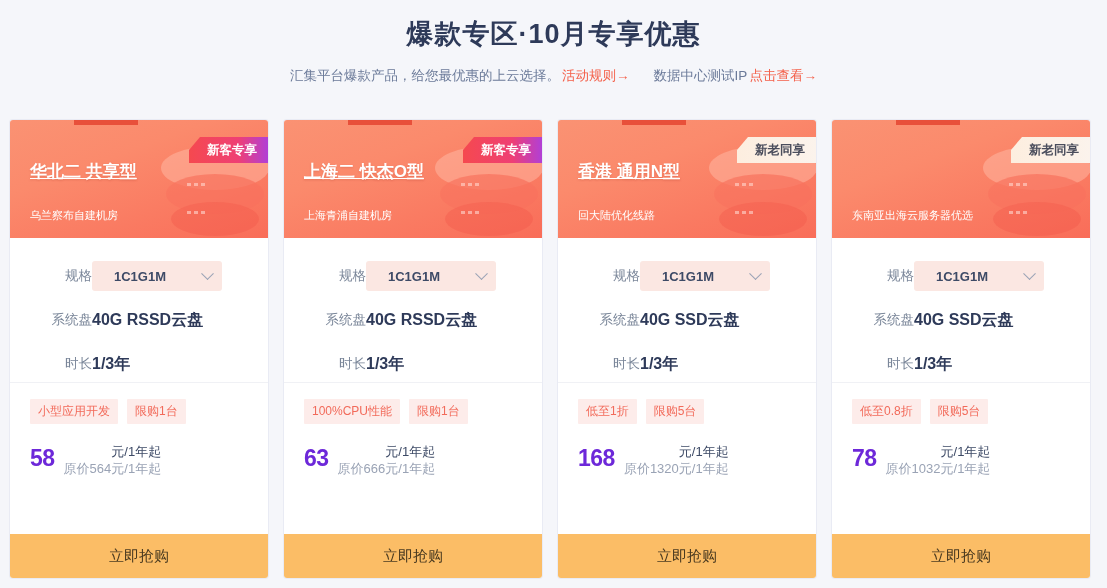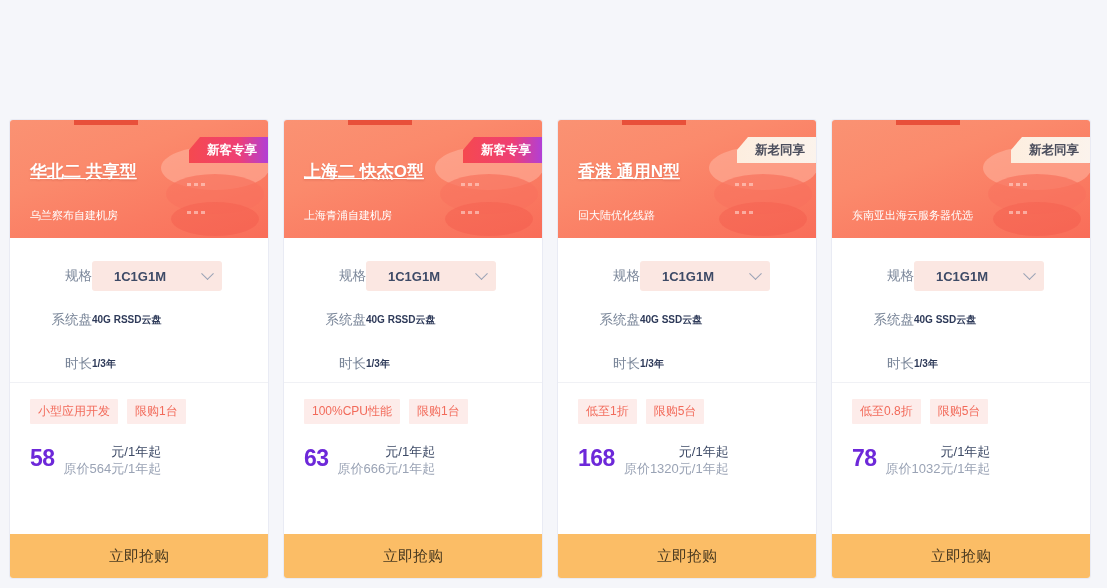--- a/index.html
+++ b/index.html
@@ -194,21 +194,21 @@
     align-items: center;
     height: 44px;
   }
   .spec-label {
     width: 62px;
     font-size: 13.5px;
     color: #7a8699;
     flex: 0 0 auto;
   }
   .spec-value {
-    font-size: 10px;
+    font-size: 16px;
     font-weight: bold;
     color: #2e3a59;
   }
   .select {
     width: 130px;
     height: 30px;
     background: #fbe7e2;
     border-radius: 3px;
     display: flex;
     align-items: center;
@@ -281,20 +281,30 @@
     justify-content: center;
     cursor: pointer;
     flex: 0 0 auto;
   }
 </style>
 </head>
 <body>
 
 <div class="page">
 
+  <div class="hero">
+    <div class="hero-title">爆款专区·10月专享优惠</div>
+    <div class="hero-sub">
+      <span class="plain">汇集平台爆款产品，给您最优惠的上云选择。</span>
+      <span class="hero-link">活动规则→</span>
+      <span class="hero-gap"></span>
+      <span class="label2">数据中心测试IP</span>
+      <span class="hero-link">点击查看→</span>
+    </div>
+  </div>
 
   <div class="cards" id="cards">
   <div class="card">
     <div class="accent"></div>
 
     <div class="banner">
       <div class="banner-art">
         <div class="disc d1"></div>
         <div class="disc d2"></div>
         <div class="disc d3"></div>

